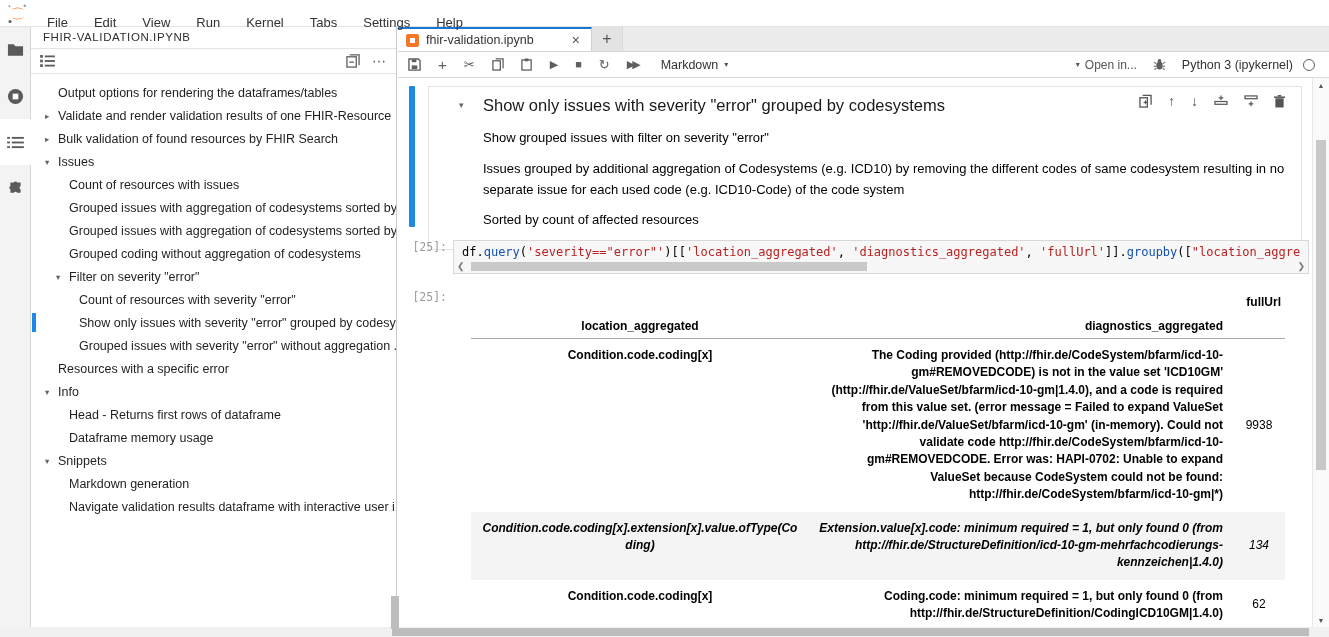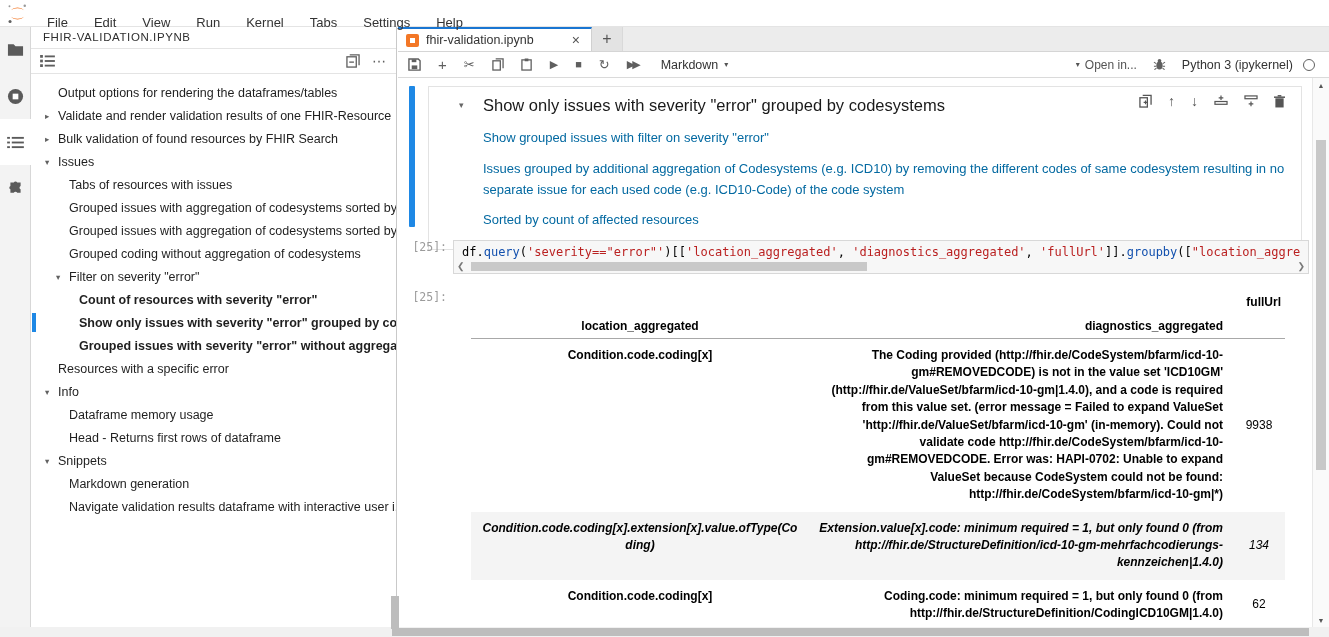--- a/index.html
+++ b/index.html
@@ -25,21 +25,21 @@
              border-right:1px solid #c9c9c9; z-index:4; }
   .sb-header { height:22px; padding:4px 12px 0; font-size:11.5px; letter-spacing:.6px; color:#2e2e2e;
                border-bottom:1px solid #e4e4e4; }
   .sb-toolbar { height:25px; border-bottom:1px solid #e4e4e4; display:flex; align-items:center; padding:0 9px; color:#5f5f5f; }
   .sb-toolbar .spacer { flex:1; }
   .sb-tool { margin-left:12px; display:flex; align-items:center; }
   .toc { padding-top:7px; }
   .toc-item { position:relative; height:23px; display:flex; align-items:center; font-size:12.5px; color:#1f1f1f; cursor:pointer; }
   .toc-item.lvl1 { padding-left:27px; }
   .toc-item.lvl2 { padding-left:38px; }
-  .toc-item.lvl3 { padding-left:48px;font-weight:bold; }
+  .toc-item.lvl3 { padding-left:48px; }
   .toc-item .tri { display:inline-block; width:13px; margin-left:-13px; font-size:8.5px; color:#616161; }
   .toc-item.selected::before { content:''; position:absolute; left:1px; top:2px; bottom:2px; width:4px; background:#1e88e5; }
   .toc-label { white-space:nowrap; overflow:hidden; }
 
   
   .main { position:absolute; top:27px; left:398px; right:0; bottom:0; background:#fff; }
   .tabbar { height:25px; background:#ececec; border-bottom:1px solid #d5d5d5; display:flex; align-items:stretch; }
   .tab { width:194px; background:#fff; border-top:2px solid #1976d2; border-right:1px solid #d0d0d0;
          display:flex; align-items:center; padding:0 8px; font-size:12.5px; color:#333; }
   .nbicon { width:13px; height:13px; background:#f37726; border-radius:2px; margin-right:7px; position:relative; flex:none; }
@@ -62,21 +62,21 @@
   .kcircle { width:12px; height:12px; border:1.5px solid #616161; border-radius:50%; margin-right:4px; }
 
   .content { position:absolute; top:51px; left:0; right:17px; bottom:10px; background:#fff; overflow:hidden; }
 
   
   .cell-md { position:absolute; top:8px; left:11px; right:10px; }
   .collapser { position:absolute; left:0; top:0; width:6px; height:141px; background:#1e88e5; border-radius:1px; }
   .mdbox { margin-left:19px; border:1px solid #e3e3e3; padding:6px 14px 8px 54px; position:relative; min-height:139px; }
   .md-tri { position:absolute; left:30px; top:13px; font-size:9px; color:#666; }
   .md-heading { font-size:16.5px; font-weight:400; color:#1a1a1a; margin:3px 0 13px; }
-  .mdbox p { font-size:13px; color:#0369a1; margin:10px 0; line-height:1.6; max-width:810px; }
+  .mdbox p { font-size:13px; color:#000000; margin:10px 0; line-height:1.6; max-width:810px; }
   .cell-toolbar { position:absolute; top:6px; right:16px; display:flex; gap:16px; align-items:center; color:#555; }
   .ct-icon { display:flex; align-items:center; color:#555; font-size:14px; }
 
   
   .cell-code { position:absolute; top:162px; left:11px; right:10px; display:flex; }
   .prompt { width:38px; flex:none; text-align:right;
             font-family:"DejaVu Sans Mono", monospace; font-size:11.5px; color:#9b9b9b; }
   .codebox { flex:1; margin-left:6px; border:1px solid #d8d8d8; background:#f7f7f7; }
   .codeline { padding:4px 8px 1px; font-family:"DejaVu Sans Mono", monospace; font-size:12px;
               white-space:pre; overflow:hidden; }
@@ -205,21 +205,21 @@
         </div>
         <div class="toc-item lvl1">
           <span class="tri">▸</span>
           <span class="toc-label">Bulk validation of found resources by FHIR Search</span>
         </div>
         <div class="toc-item lvl1">
           <span class="tri">▾</span>
           <span class="toc-label">Issues</span>
         </div>
         <div class="toc-item lvl2">
-          <span class="toc-label">Tabs of resources with issues</span>
+          <span class="toc-label">Count of resources with issues</span>
         </div>
         <div class="toc-item lvl2">
           <span class="toc-label">Grouped issues with aggregation of codesystems sorted by ...</span>
         </div>
         <div class="toc-item lvl2">
           <span class="toc-label">Grouped issues with aggregation of codesystems sorted by ...</span>
         </div>
         <div class="toc-item lvl2">
           <span class="toc-label">Grouped coding without aggregation of codesystems</span>
         </div>
@@ -237,24 +237,24 @@
           <span class="toc-label">Grouped issues with severity "error" without aggregation ...</span>
         </div>
         <div class="toc-item lvl1">
           <span class="toc-label">Resources with a specific error</span>
         </div>
         <div class="toc-item lvl1">
           <span class="tri">▾</span>
           <span class="toc-label">Info</span>
         </div>
         <div class="toc-item lvl2">
+          <span class="toc-label">Head - Returns first rows of dataframe</span>
+        </div>
+        <div class="toc-item lvl2">
           <span class="toc-label">Dataframe memory usage</span>
-        </div>
-        <div class="toc-item lvl2">
-          <span class="toc-label">Head - Returns first rows of dataframe</span>
         </div>
         <div class="toc-item lvl1">
           <span class="tri">▾</span>
           <span class="toc-label">Snippets</span>
         </div>
         <div class="toc-item lvl2">
           <span class="toc-label">Markdown generation</span>
         </div>
         <div class="toc-item lvl2">
           <span class="toc-label">Navigate validation results dataframe with interactive user i...</span>

